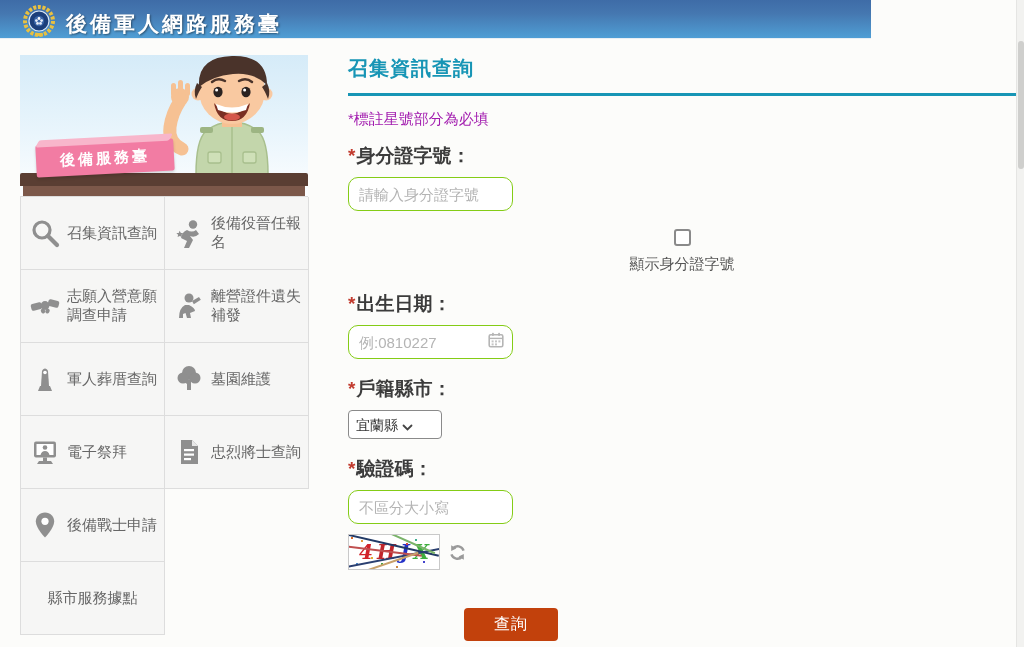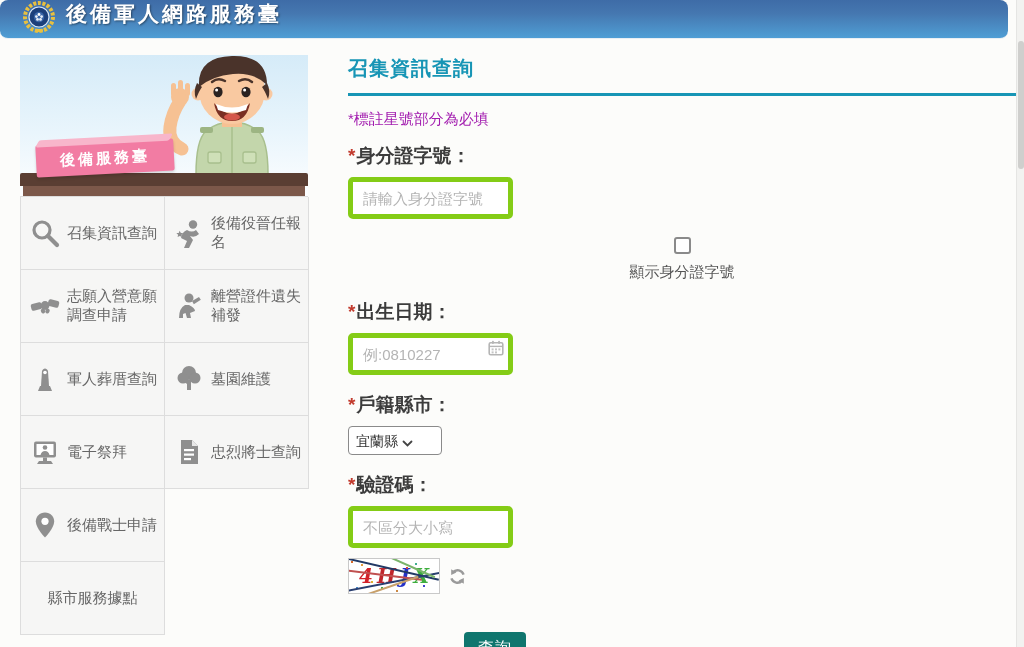--- a/index.html
+++ b/index.html
@@ -5,25 +5,24 @@
   * { margin:0; padding:0; box-sizing:border-box; }
   html,body { width:1024px; height:647px; overflow:hidden; }
   body {
     position:relative;
     font-family:"Liberation Sans","DejaVu Sans",sans-serif;
     background:#fcfcfa;
     color:#333;
   }
   
   .header {
-    position:absolute; left:0; top:0; width:1008px; height:39px;
+    position:absolute; left:0; top:0; width:871px; height:39px;
     background:linear-gradient(to bottom,#3e6ca7 0%,#4577b0 35%,#4f9ed5 100%);
-    display:flex; align-items:flex-start; padding-left:22px;
+    display:flex; align-items:flex-end; padding-left:22px;
     border-bottom:1px solid #e8eef3;
-    border-radius:8px;
   }
   .header-title {
     color:#fff; font-size:21px; font-weight:bold; letter-spacing:3px;
     margin-left:10px; text-shadow:1px 1px 2px rgba(0,0,0,.45);
   }
   
   .scrollbar { position:absolute; right:0; top:0; width:8px; height:647px;
     background:#f2f2f0; border-left:1px solid #e5e5e3; }
   .scroll-thumb { position:absolute; left:1px; top:41px; width:6px; height:128px;
     background:#cfcfcd; border-radius:3px; }
@@ -60,21 +59,21 @@
   
   .main { position:absolute; left:348px; top:55px; width:668px; }
   .page-title { font-size:20px; font-weight:bold; color:#1795b5; letter-spacing:1px; }
   .divider { height:3px; background:#1795b5; margin:11px 0 14px; }
   .info { font-size:15px; color:#666; line-height:1.55; margin-bottom:13px; }
   .info-link { color:#a8b2ba; cursor:pointer; }
   .required-note { font-size:15px; color:#a21caf; margin-bottom:14px; }
   .field-label { font-size:19px; font-weight:bold; color:#3c3c3c; margin:17px 0 8px; }
   .req { color:#c23b2e; margin-right:1px; }
   .text-input {
-    width:165px; height:42px; border:5px solid #84cc16; border-radius:5px;
+    width:165px; height:34px; border:1px solid #84cc16; border-radius:10px;
     padding:4px 10px; font-size:15px; color:#444; outline:none;
     font-family:"Liberation Sans","DejaVu Sans",sans-serif; background:#fff;
   }
   .text-input::placeholder { color:#b4b4b4; }
   .checkbox-row { display:flex; align-items:center; gap:9px; margin:18px 0 0;flex-direction:column; }
   .checkbox-row input[type=checkbox] {
     appearance:none; width:17px; height:17px; border:2px solid #8a8a8a;
     border-radius:3px; background:#fff; cursor:pointer;
   }
   .checkbox-row label { font-size:15px; color:#555; cursor:pointer; }
@@ -96,22 +95,22 @@
     font-family:"DejaVu Serif","Liberation Serif",serif;
     font-style:italic; font-weight:bold; font-size:20px;
   }
   .cap-line { position:absolute; left:-4px; width:105%; height:2px; }
   .cap-dots { position:absolute; left:2px; top:2px; width:2px; height:2px; background:#d86a2a;
     box-shadow:10px 3px 0 #e39b3b, 30px 26px 0 #46a546, 55px 6px 0 #cc4444,
       72px 24px 0 #4444cc, 20px 20px 0 #e0b030, 45px 29px 0 #cc8844,
       82px 12px 0 #66aa44, 5px 26px 0 #4488cc, 64px 2px 0 #3fae8f; }
   .refresh-btn { display:flex; cursor:pointer; }
   .submit-btn {
-    margin:38px 0 0 116px; background:#0f766e; color:#fff; border:none;
-    font-size:16px; padding:6px 14px; border-radius:4px; cursor:pointer;
+    margin:38px 0 0 116px; background:#c2410c; color:#fff; border:none;
+    font-size:16px; padding:6px 30px; border-radius:4px; cursor:pointer;
     font-family:"Liberation Sans","DejaVu Sans",sans-serif; letter-spacing:1px;
   }
 </style>
 </head>
 <body>
 
 <div class="header">
   <span style="display:flex;">
     <svg width="34" height="34" viewBox="0 0 34 34">
       <circle cx="17" cy="17" r="14" fill="none" stroke="#e8c040" stroke-width="4" stroke-dasharray="3 1.6"></circle>

